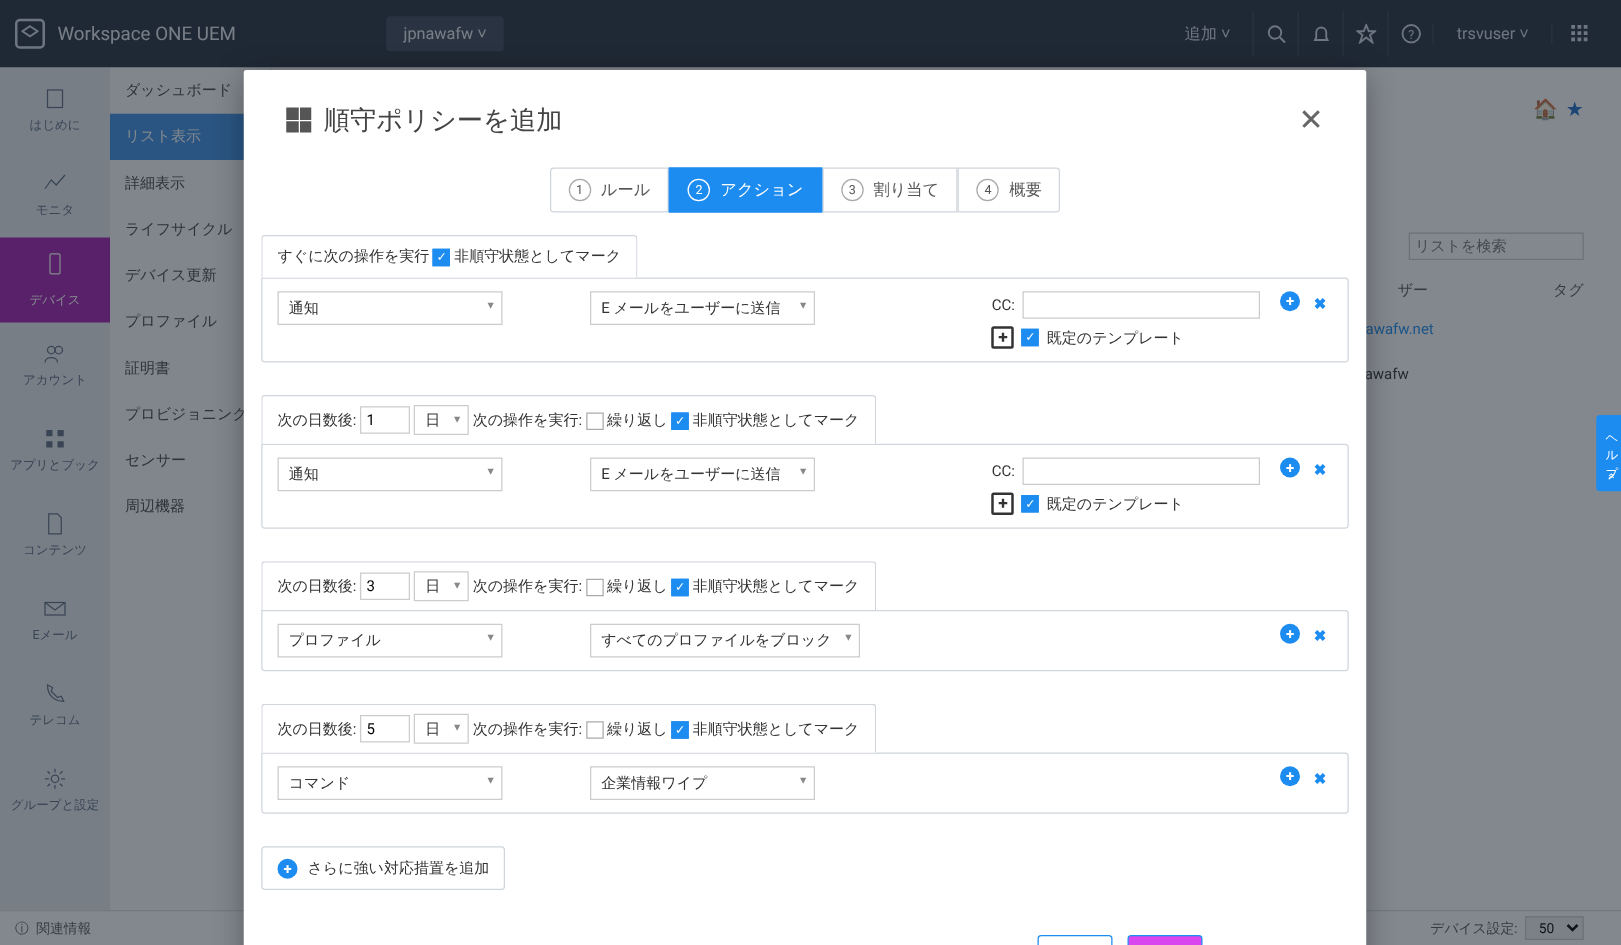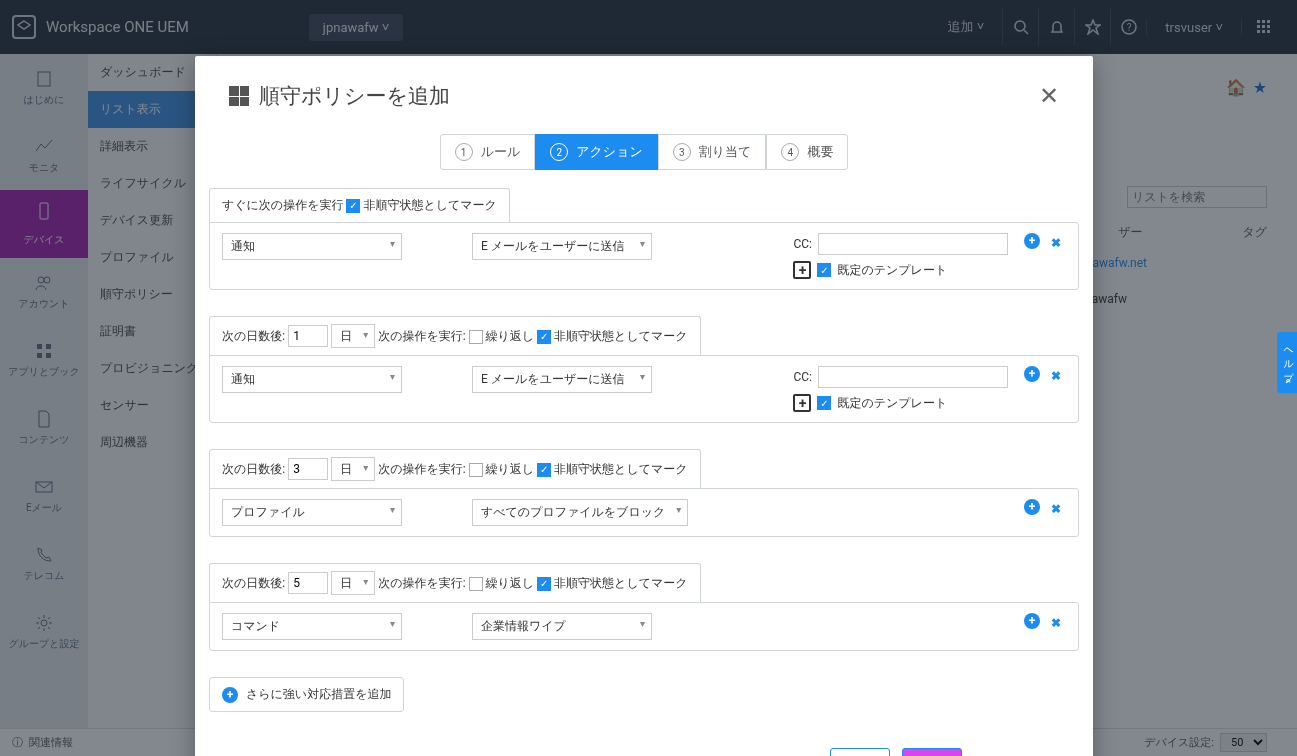--- a/index.html
+++ b/index.html
@@ -209,21 +209,20 @@
     </div>
 </div>
 
 <div class="subnav">
   <div class="sub-item">ダッシュボード</div>
   <div class="sub-item active">リスト表示</div>
   <div class="sub-item">詳細表示</div>
   <div class="sub-item">ライフサイクル</div>
   <div class="sub-item">デバイス更新</div>
   <div class="sub-item">プロファイル</div>
-  <div class="sub-item">順守ポリシー</div>
   <div class="sub-item">証明書</div>
   <div class="sub-item">プロビジョニング</div>
   <div class="sub-item">センサー</div>
   <div class="sub-item">周辺機器</div>
 </div>
 
 <div class="mainbg">
   <div style="position:absolute; top:132px; right:30px;">
     <input class="txt-in" style="width: 140px;" placeholder="リストを検索">
   </div>

